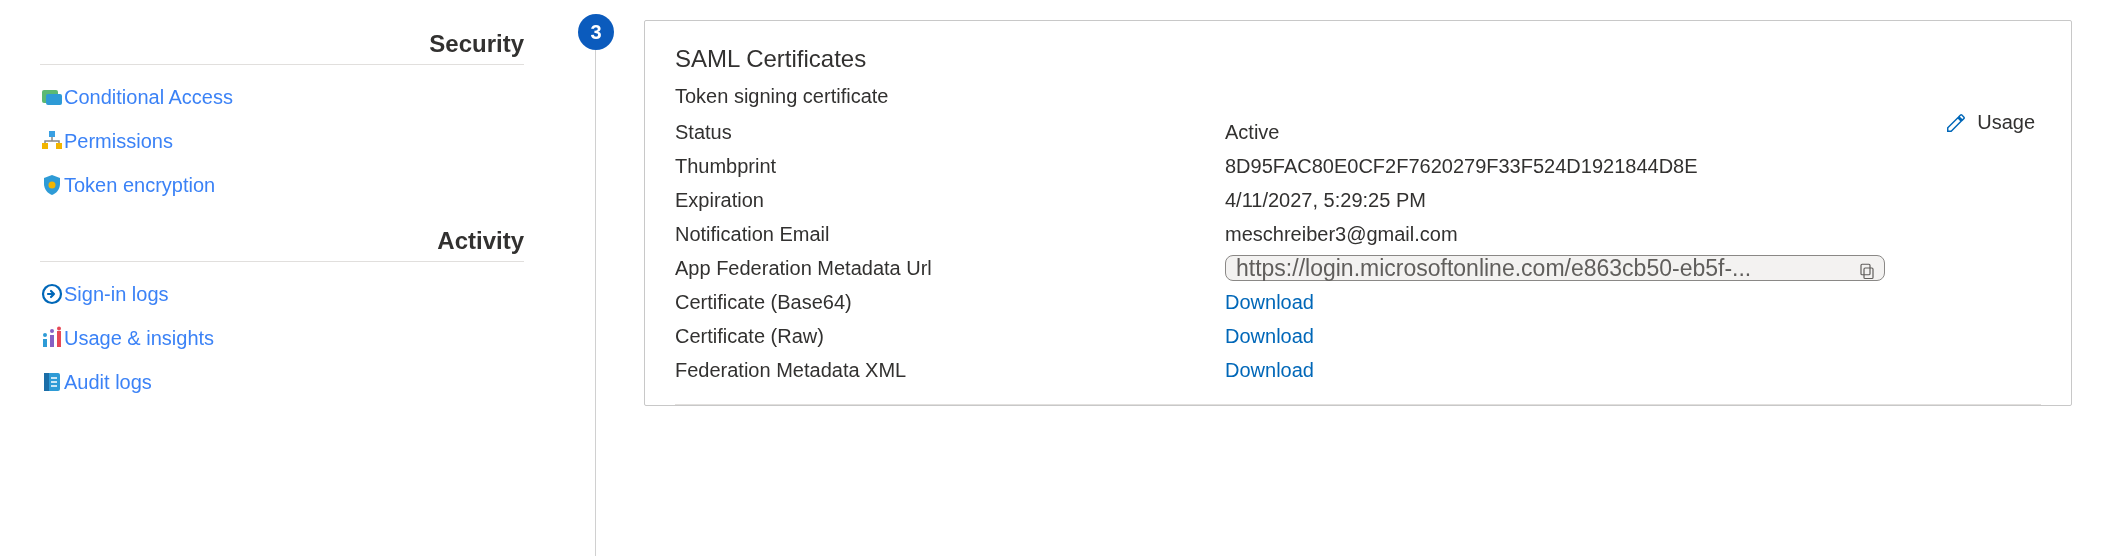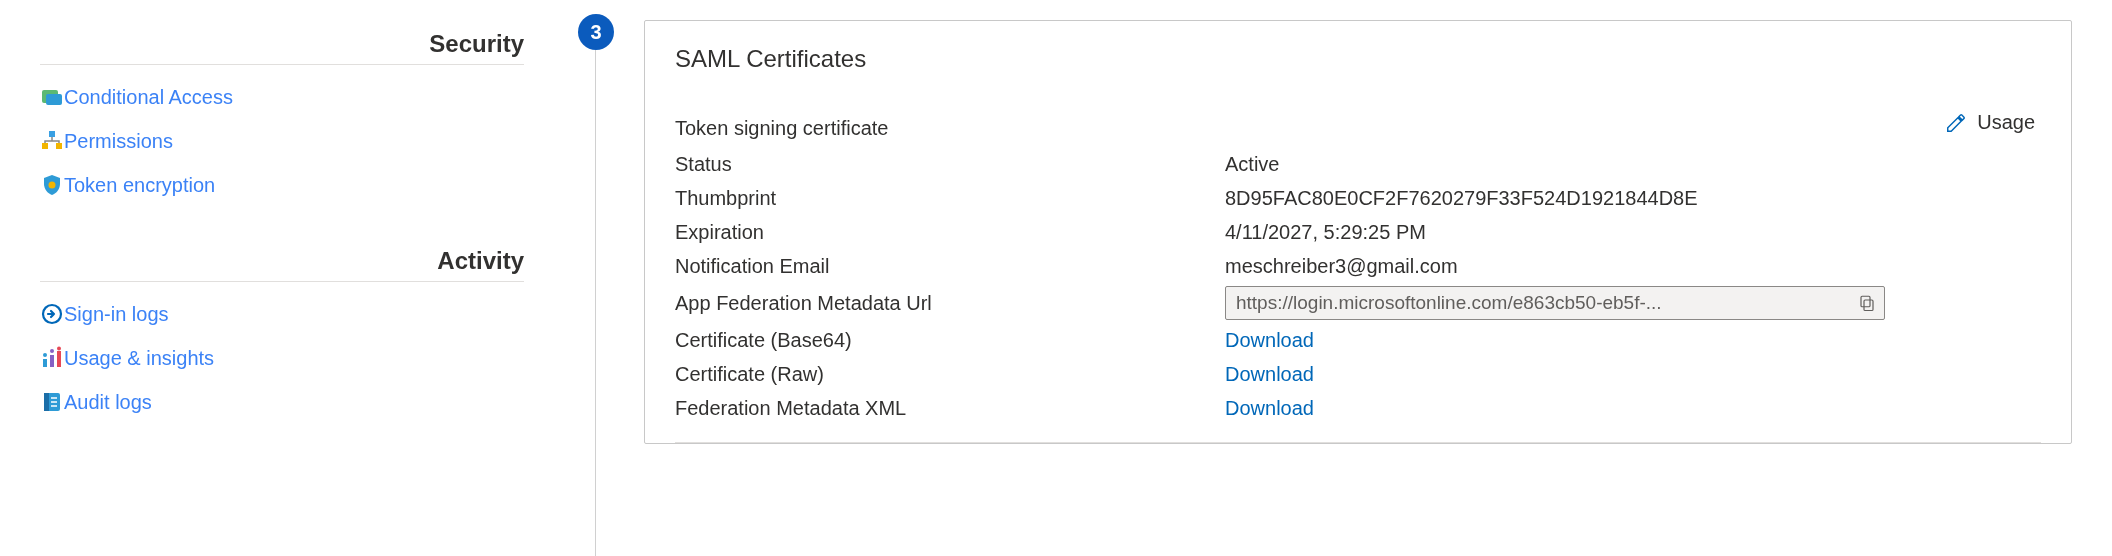--- a/index.html
+++ b/index.html
@@ -84,21 +84,21 @@
     top: 20px;
     border: 1px solid #c8c8c8;
     border-radius: 2px;
     padding: 24px 30px 0 30px;
     height: auto;
   }
   .panel-title {
     font-size: 24px;
     font-weight: 400;
     color: #323130;
-    margin-bottom: 44px;
+    margin-bottom: 12px;
   }
   .subhead {
     font-size: 20px;
     font-weight: 400;
     color: #323130;
     margin-bottom: 10px;
   }
   .rows {
     display: flex;
     flex-direction: column;
@@ -123,28 +123,28 @@
     color: #323130;
   }
   .link {
     color: #0067b8;
     cursor: pointer;
   }
   .url-field {
     display: inline-flex;
     align-items: center;
     border: 1px solid #8a8886;
-    border-radius: 2px;
+    border-radius: 8px;
     background: #f3f2f1;
-    height: 34px;
+    height: 26px;
     padding: 0 8px 0 10px;
     width: 660px;
     justify-content: space-between;
     color: #605e5c;
-    font-size: 19px;
+    font-size: 23px;
   }
   .url-field .url-text {
     white-space: nowrap;
     overflow: hidden;
     text-overflow: ellipsis;
     max-width: 600px;
   }
   .copy-icon {
     width: 18px;
     height: 18px;
@@ -204,21 +204,21 @@
     <div class="sidebar-item">
       <span class="icon">
         <svg viewBox="0 0 24 24" width="24" height="24">
           <path d="M12 2 L20 5 V11 C20 16 16.5 20.5 12 22 C7.5 20.5 4 16 4 11 V5 Z" fill="#2E9BD6"></path>
           <circle cx="12" cy="12" r="3.5" fill="#F2B500"></circle>
         </svg>
       </span>
       <span>Token encryption</span>
     </div>
 
-    <div class="sidebar-section-heading" style="margin-top:40px">Activity</div>
+    <div class="sidebar-section-heading" style="margin-top:20px">Activity</div>
     <hr>
 
     <div class="sidebar-item">
       <span class="icon">
         <svg viewBox="0 0 24 24" width="24" height="24">
           <circle cx="12" cy="12" r="9" fill="none" stroke="#0067b8" stroke-width="2.2"></circle>
           <path d="M8 12 H14 M11 9 L14 12 L11 15" fill="none" stroke="#0067b8" stroke-width="2.2" stroke-linecap="round" stroke-linejoin="round"></path>
         </svg>
       </span>
       <span>Sign-in logs</span>

